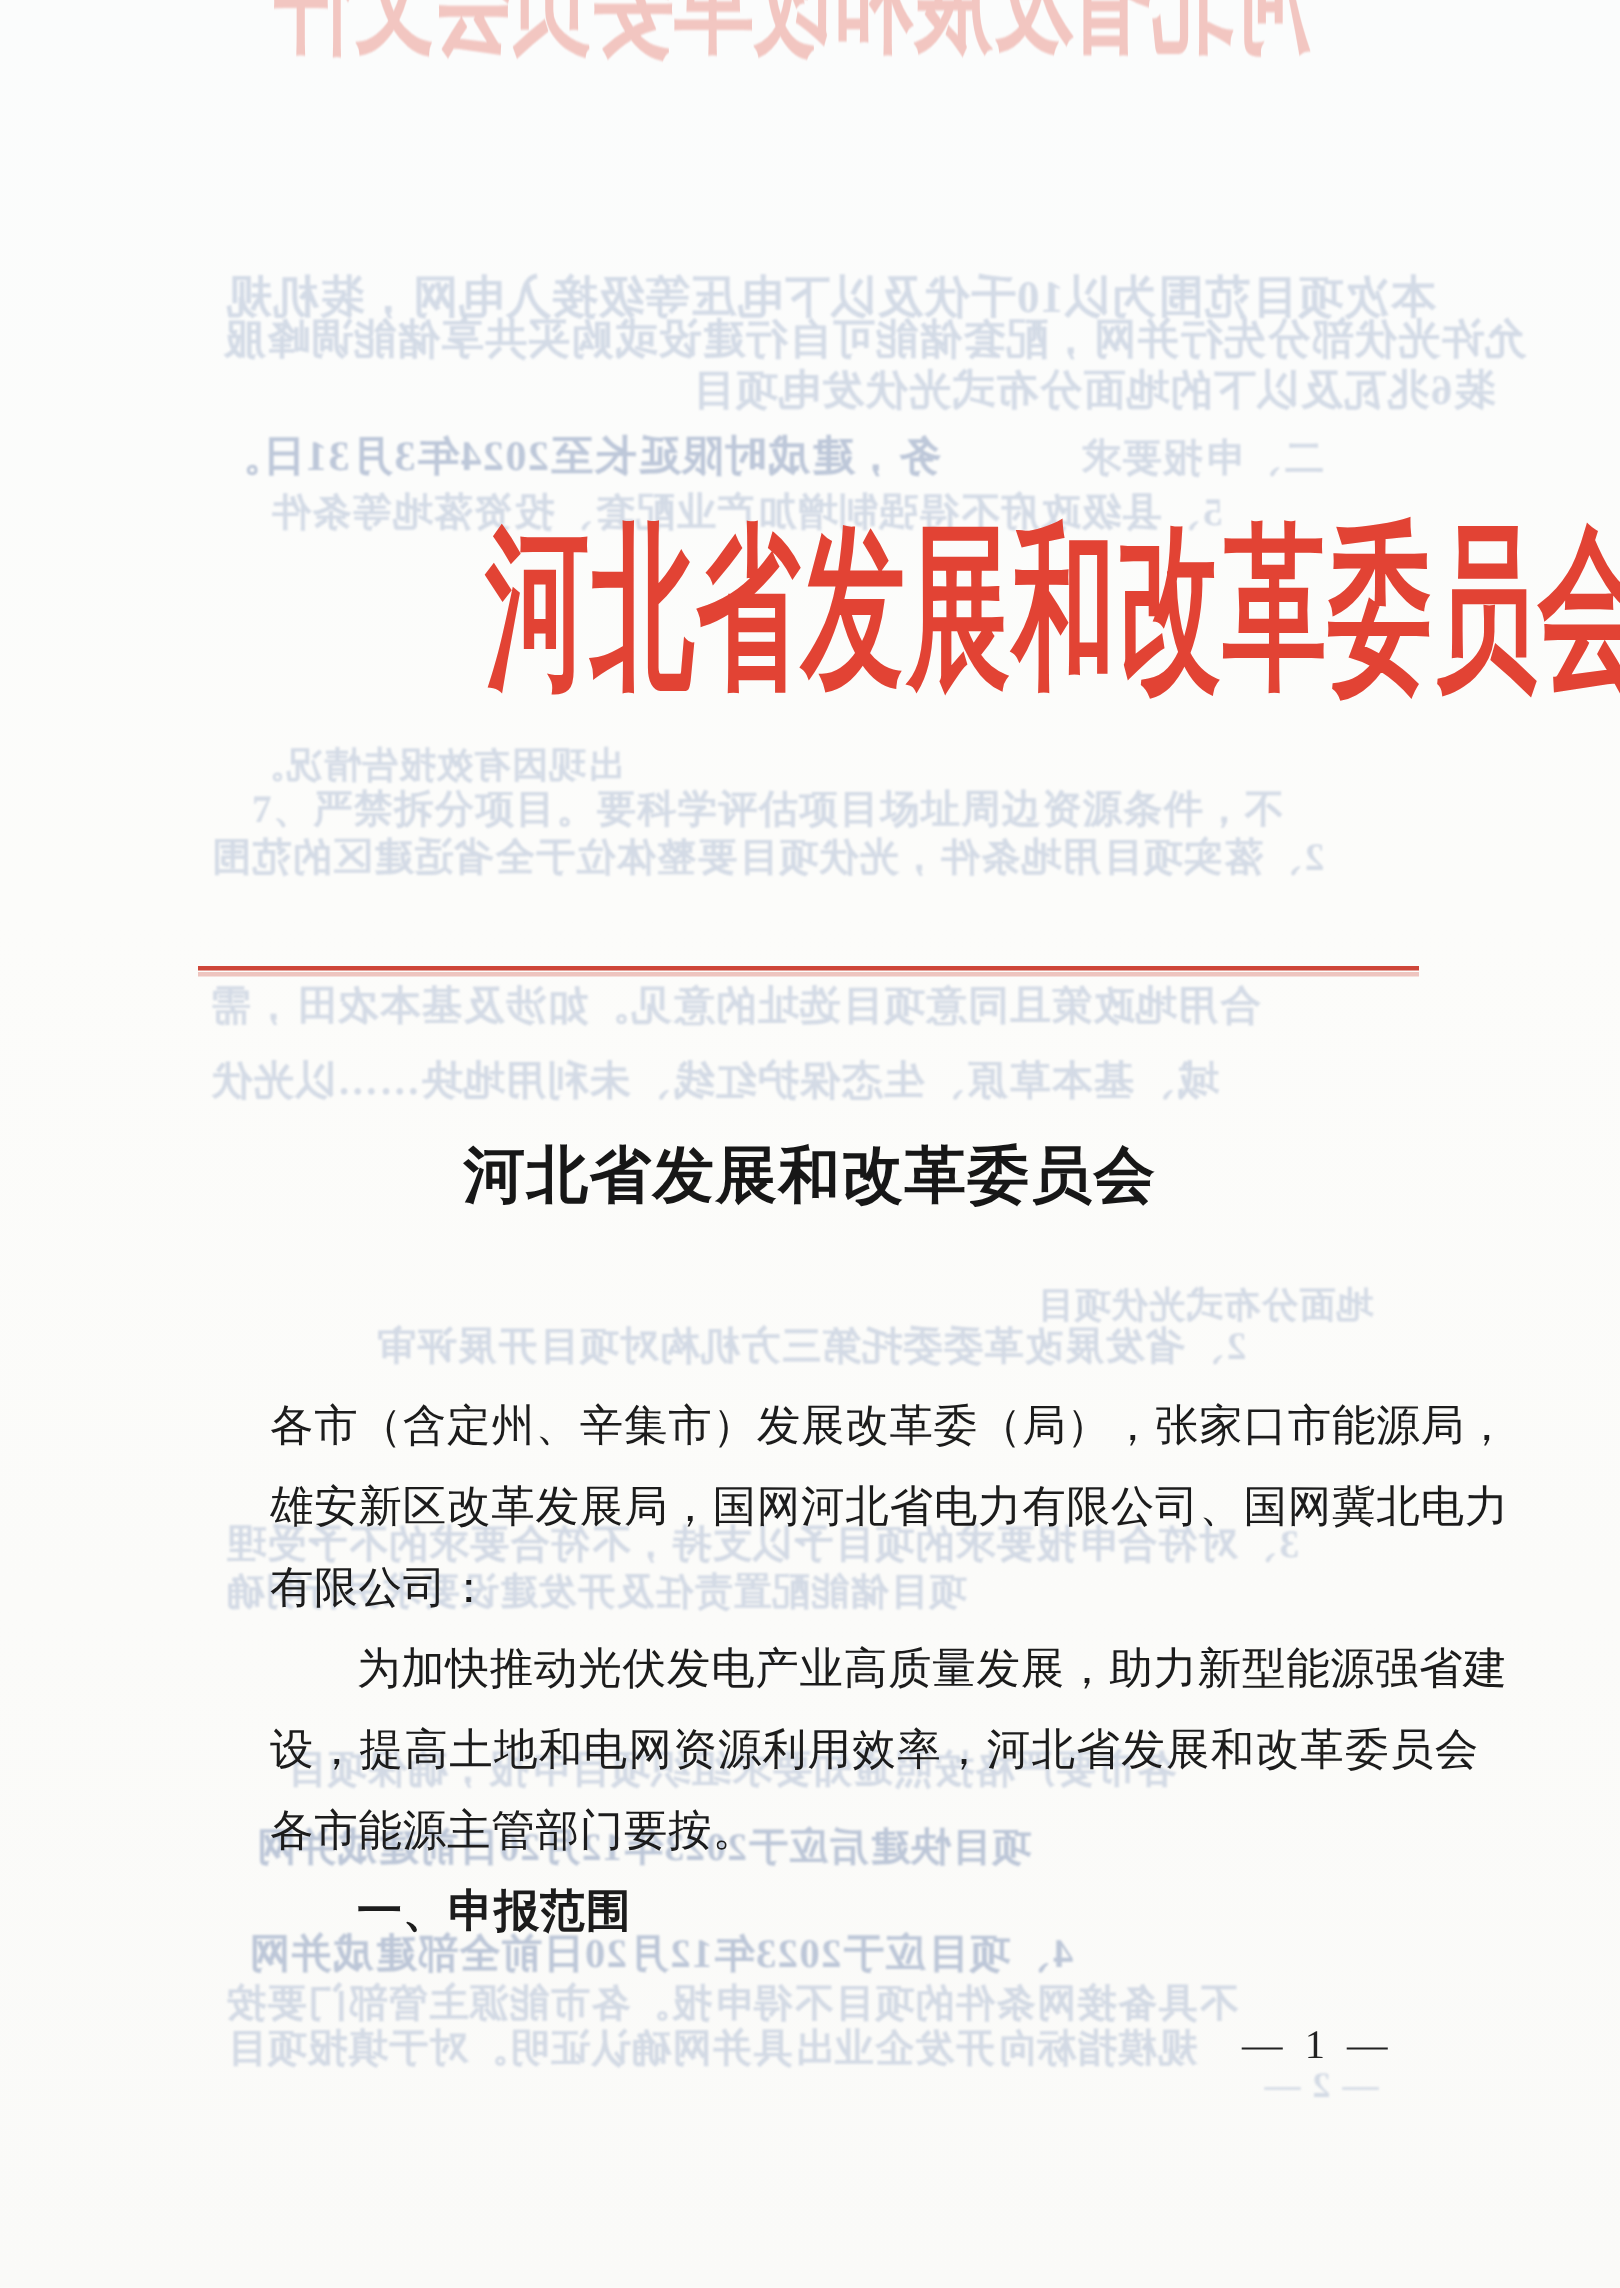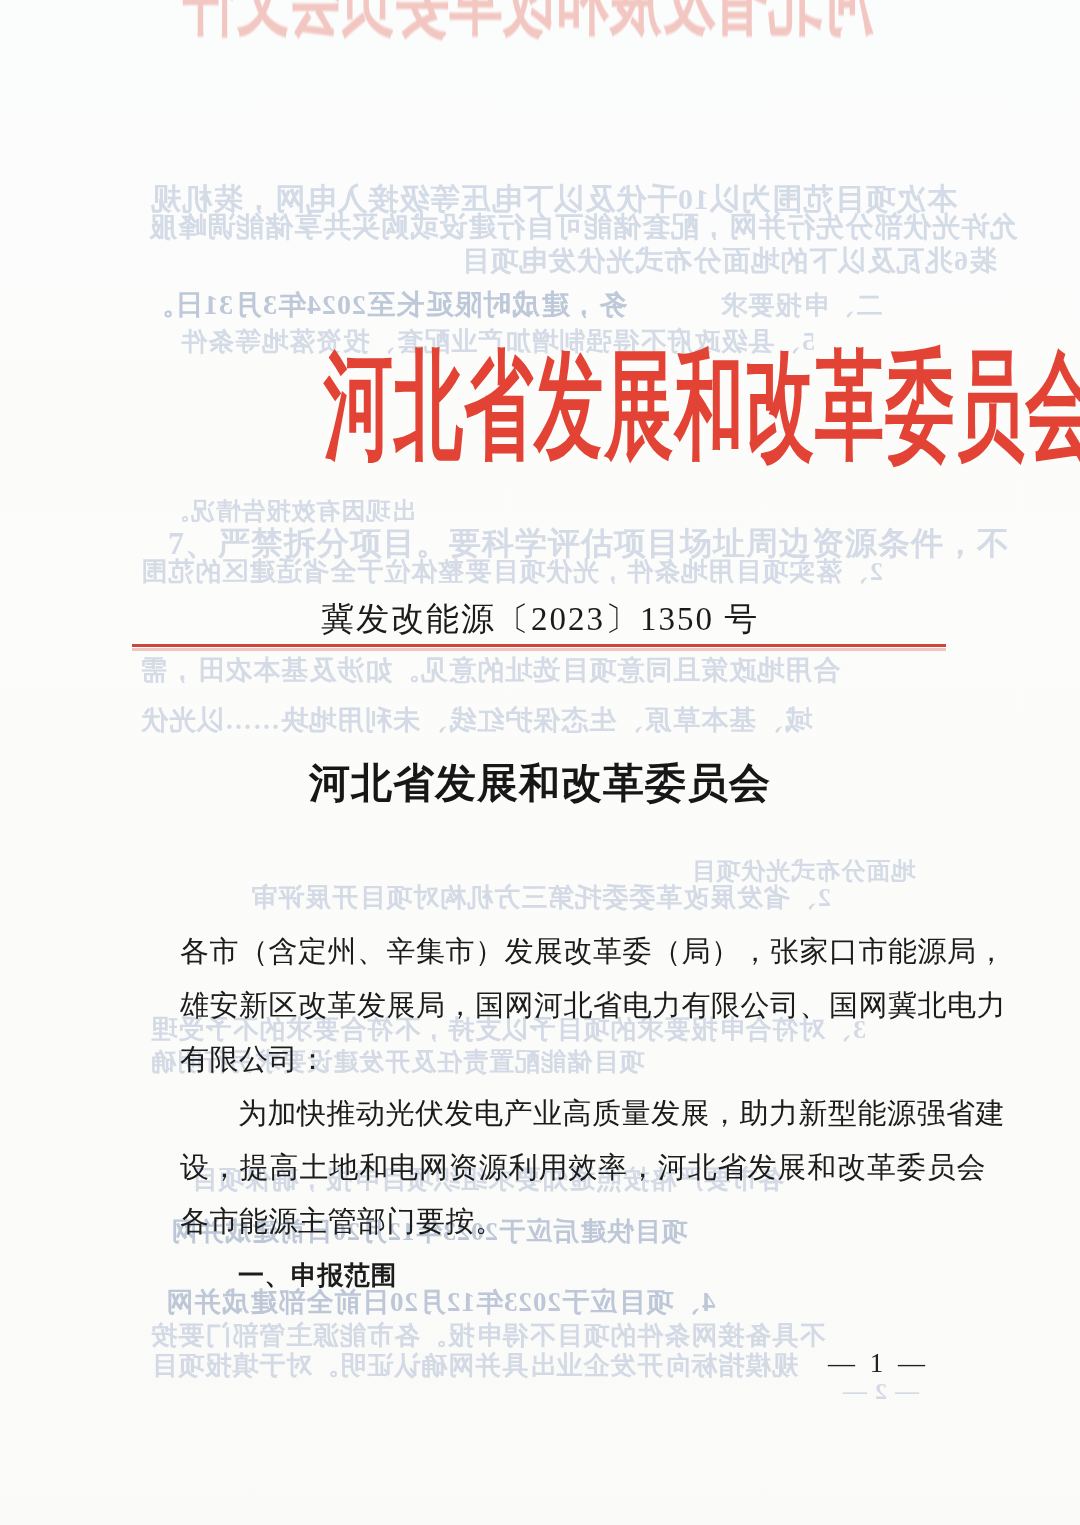--- a/index.html
+++ b/index.html
@@ -96,21 +96,21 @@
     text-align: justify;
     text-align-last: justify;
     white-space: nowrap;
     letter-spacing: 0.5px;
   }
   .bline.end { text-align-last: left; white-space: normal; }
   .bline.ind { text-indent: 58px; }
   .bline.head {
     font-family: "Liberation Sans", sans-serif;
     font-weight: 700;
-    font-size: 26px;
+    font-size: 30px;
     text-align-last: left;
   }
   .page-number {
     position: absolute;
     top: 1348px; left: 828px;
     font-size: 27px;
     letter-spacing: 4px;
     color: #222;
   }
 </style>
@@ -120,40 +120,39 @@
 <div id="page">
 
   <div class="ghost-red-strip">河北省发展和改革委员会文件</div>
   <div class="ghost mir" style="top:182px; left:150px; font-size:30px;">本次项目范围为以10千伏及以下电压等级接入电网，装机规</div>
   <div class="ghost mir" style="top:212px; left:148px; font-size:28px;">允许光伏部分先行并网，配套储能可自行建设或购买共享储能调峰服</div>
   <div class="ghost mir" style="top:246px; left:460px; font-size:28px;">装6兆瓦及以下的地面分布式光伏发电项目</div>
   <div class="ghost mir gd" style="top:290px; left:145px; font-size:28px;">务，建成时限延长至2024年3月31日。</div>
   <div class="ghost mir" style="top:292px; left:720px; font-size:26px;">二、申报要求</div>
   <div class="ghost mir" style="top:328px; left:180px; font-size:26px;">5、县级政府不得强制增加产业配套、投资落地等条件</div>
   <div class="ghost mir" style="top:498px; left:165px; font-size:24px;">出现因有效报告情况。</div>
-  <div class="ghost" style="top:526px; left:168px; font-size:32px;">7、严禁拆分项目。要科学评估项目场址周边资源条件，不</div>
+  <div class="ghost" style="top:526px; left:168px; font-size:26px;">7、严禁拆分项目。要科学评估项目场址周边资源条件，不</div>
   <div class="ghost mir" style="top:558px; left:140px; font-size:26px;">2、落实项目用地条件，光伏项目要整体位于全省适建区的范围</div>
   <div class="ghost mir" style="top:656px; left:140px; font-size:27px;">合用地政策且同意项目选址的意见。如涉及基本农田，需</div>
   <div class="ghost mir" style="top:706px; left:140px; font-size:27px;">域、基本草原、生态保护红线、未利用地块……以光伏</div>
   <div class="ghost mir" style="top:858px; left:690px; font-size:24px;">地面分布式光伏项目</div>
   <div class="ghost mir" style="top:884px; left:250px; font-size:26px;">2、省发展改革委委托第三方机构对项目开展评审</div>
   <div class="ghost mir" style="top:1016px; left:150px; font-size:26px;">3、对符合申报要求的项目予以支持，不符合要求的不予受理</div>
   <div class="ghost mir" style="top:1048px; left:150px; font-size:25px;">项目储能配置责任及开发建设要求另行明确</div>
   <div class="ghost mir" style="top:1166px; left:190px; font-size:26px;">各市要严格按照通知要求组织项目申报，确保项目</div>
   <div class="ghost mir gd" style="top:1218px; left:170px; font-size:26px;">项目快建后应于2023年12月20日前建成并网</div>
   <div class="ghost mir gd" style="top:1288px; left:165px; font-size:27px;">4、项目应于2023年12月20日前全部建成并网</div>
   <div class="ghost mir" style="top:1322px; left:150px; font-size:26px;">不具备接网条件的项目不得申报。各市能源主管部门要按</div>
   <div class="ghost mir" style="top:1352px; left:150px; font-size:26px;">规模指标向开发企业出具并网确认证明。对于填报项目</div>
   <div class="ghost mir" style="top:1378px; left:842px; font-size:24px;">— 2 —</div>
 
   <div class="red-header">
     <span>河北省发展和改革委员会文件</span>
   </div>
 
-  <div class="doc-number">冀发改能源〔2023〕1350 号</div>
 
   <div class="red-rule"></div>
 
   <div class="notice-title">
     <div>河北省发展和改革委员会</div>
   </div>
 
   <div class="body-block">
     <div class="bline">各市（含定州、辛集市）发展改革委（局），张家口市能源局，</div>
     <div class="bline">雄安新区改革发展局，国网河北省电力有限公司、国网冀北电力</div>

